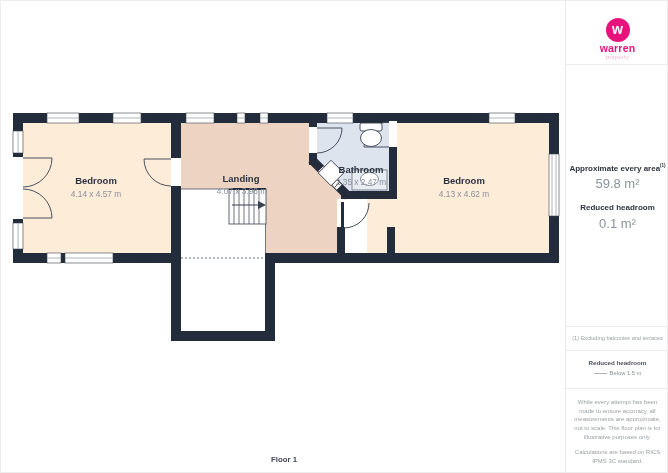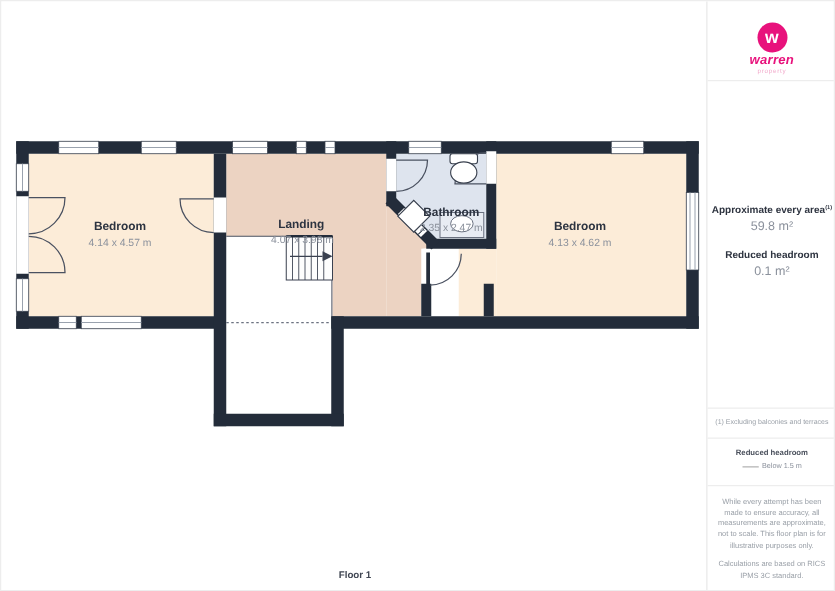--- a/index.html
+++ b/index.html
@@ -17,26 +17,26 @@
   #sidebar{position:absolute;left:564px;top:0;width:104px;height:473px;border-left:1px solid #e9e9e9;box-sizing:border-box;}
   .sec{position:absolute;left:0;width:103px;border-bottom:1px solid #ededed;box-sizing:border-box;text-align:center;}
   .sec-logo{top:0;height:64px;}
   .sec-area{top:64px;height:262px;}
   .sec-footnote{top:326px;height:24px;}
   .sec-legend{top:350px;height:38px;}
   .sec-disclaimer{top:388px;height:85px;border-bottom:none;}
   .logo-mark{width:24px;height:24px;border-radius:50%;background:#e8127c;margin:17px auto 1px auto;
     display:flex;align-items:center;justify-content:center;}
   .logo-mark span{color:#fff;font-weight:bold;font-size:14px;line-height:1;transform:translateY(-1px);}
-  .logo-brand{color:#e8127c;font-weight:bold;font-size:10.5px;letter-spacing:.2px;line-height:1;font-style:italic;}
+  .logo-brand{color:#e8127c;font-weight:bold;font-size:10.5px;letter-spacing:.2px;line-height:1;}
   .logo-sub{color:#f2aacb;font-size:5px;letter-spacing:.6px;line-height:1;margin-top:1px;}
   .area-block{margin-top:98px;}
   .lbl-bold{font-size:8px;font-weight:bold;color:#2e3440;line-height:1.2;}
   .lbl-bold sup{font-size:4.5px;}
-  .lbl-val{font-size:10px;color:#8b919c;margin-top:3px;}
+  .lbl-val{font-size:13px;color:#8b919c;margin-top:3px;}
   .gap{height:12px;}
   .footnote-text{font-size:5.6px;color:#9aa0a8;margin-top:8px;line-height:1.2;}
   .legend-title{font-size:6.2px;font-weight:bold;color:#4a505c;margin-top:8px;}
   .legend-row{font-size:5.8px;color:#8b919c;margin-top:4px;display:flex;align-items:center;justify-content:center;gap:3px;}
   .legend-line{display:inline-block;width:13px;height:0;border-top:1px solid #b3b3b3;}
   .disc{font-size:6px;color:#9aa0a8;line-height:1.45;width:88px;margin:0 auto;}
   .disc-1{margin-top:9px;}
   .disc-2{margin-top:7px;}
 </style>
 </head>

